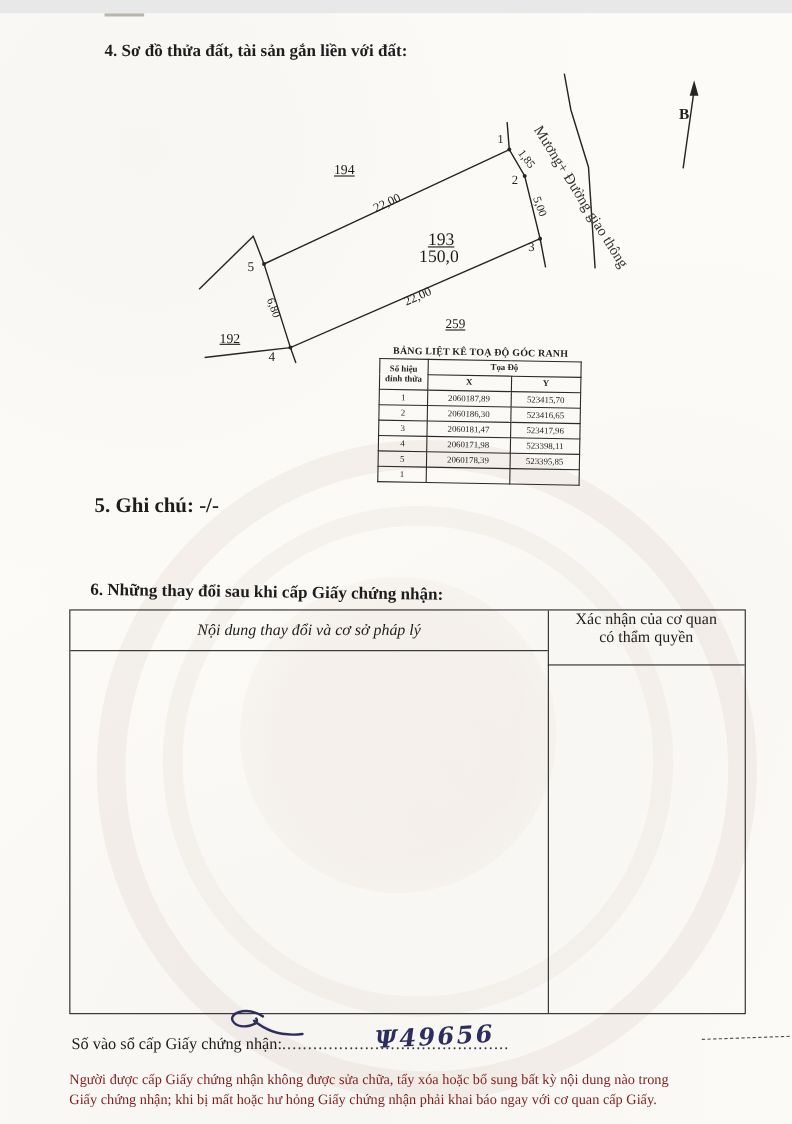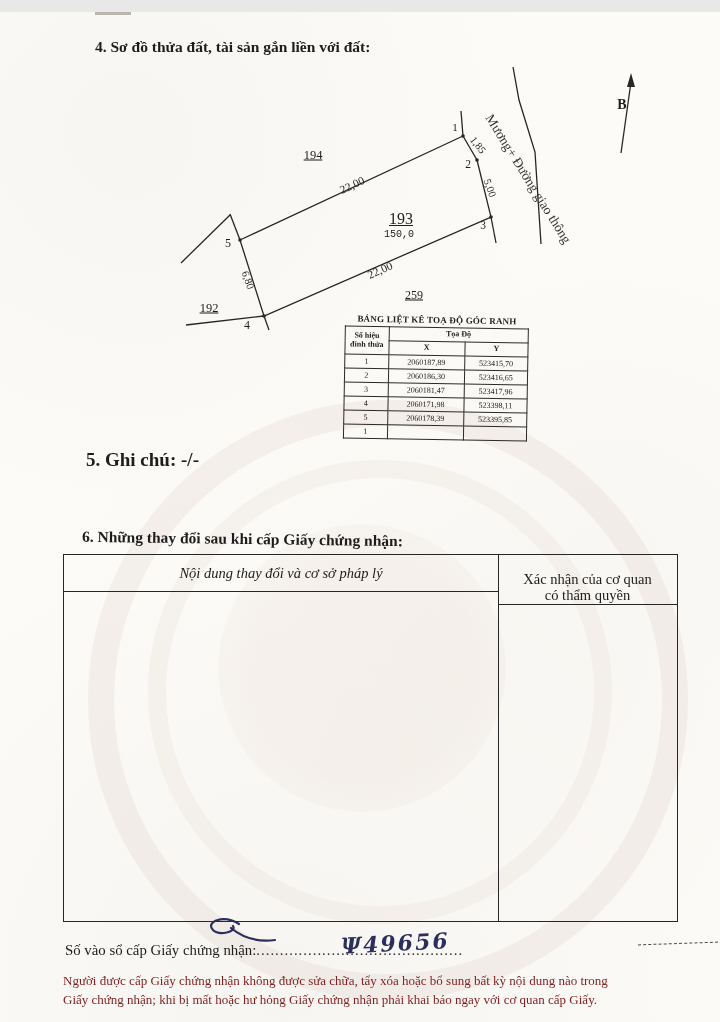--- a/index.html
+++ b/index.html
@@ -31,21 +31,21 @@
     text-align:center;font-weight:normal;color:#222;
   }
   table.coord th{font-weight:bold;line-height:1.05;}
   
   .big-table{position:absolute;left:63px;top:542px;width:613px;height:366px;
     border:1.6px solid #262626;z-index:2;background:transparent;}
   .bt-divider{position:absolute;left:434px;top:0;width:0;height:100%;border-left:1.4px solid #262626;}
   .bt-h1{position:absolute;left:0;top:0;width:434px;height:36px;border-bottom:1.4px solid #262626;
     display:flex;align-items:center;justify-content:center;font-size:14.5px;font-style:italic;}
   .bt-h2{position:absolute;left:434px;top:0;width:179px;height:49px;border-bottom:1.4px solid #262626;
-    display:flex;flex-direction:column;align-items:center;justify-content:flex-end;font-size:14.5px;line-height:1.15;}
+    display:flex;flex-direction:column;align-items:center;justify-content:flex-start;font-size:14.5px;line-height:1.15;}
   .dots{letter-spacing:1px;color:#333;}
   .handwrite{
     position:absolute;left:276px;top:-12px;z-index:4;
     font-style:italic;font-weight:bold;font-size:22px;color:#2e2e5e;
     transform:rotate(-3deg);letter-spacing:2px;font-family:"DejaVu Serif",serif;
   }
   .footer-note{position:absolute;left:63px;top:960px;width:632px;font-size:13px;
     line-height:18.6px;color:#7f1d1d;z-index:3;}
   .dashmark{position:absolute;left:638px;top:931px;width:80px;border-top:1.6px dashed #4a4a4a;
     transform:rotate(-2deg);z-index:3;}
@@ -92,21 +92,21 @@
     </g>
   </svg>
 
   <div class="lbl h-bold" style="left:622px;top:93px;font-size:14px;">B</div>
   <div class="lbl" style="left:528px;top:167px;font-size:13.5px;color:#333;transform:translate(-50%,-50%) rotate(58deg);">Mương+ Đường giao thông</div>
 
   <div class="lbl u" style="left:313px;top:143px;font-size:12.5px;">194</div>
   <div class="lbl u" style="left:209px;top:296px;font-size:12.5px;text-align:right;">192</div>
   <div class="lbl u" style="left:414px;top:283px;font-size:12px;">259</div>
   <div class="lbl u" style="left:401px;top:207px;font-size:16px;">193</div>
-  <div class="lbl" style="left:399px;top:222px;font-size:10px;font-family:Liberation Mono, monospace;">150,0</div>
+  <div class="lbl" style="left:399px;top:222px;font-size:16px;">150,0</div>
 
   <div class="lbl" style="left:352px;top:173px;font-size:11.5px;transform:translate(-50%,-50%) rotate(-25deg);">22,00</div>
   <div class="lbl" style="left:380px;top:258px;font-size:11.5px;transform:translate(-50%,-50%) rotate(-24deg);">22,00</div>
   <div class="lbl" style="left:478px;top:133px;font-size:10.5px;transform:translate(-50%,-50%) rotate(52deg);">1,85</div>
   <div class="lbl" style="left:490px;top:176px;font-size:10.5px;transform:translate(-50%,-50%) rotate(70deg);">5,00</div>
   <div class="lbl" style="left:248px;top:268px;font-size:10.5px;transform:translate(-50%,-50%) rotate(70deg);">6,80</div>
 
   <div class="lbl" style="left:455px;top:115px;font-size:11px;">1</div>
   <div class="lbl" style="left:468px;top:152px;font-size:11.5px;">2</div>
   <div class="lbl" style="left:483px;top:213px;font-size:11.5px;">3</div>

